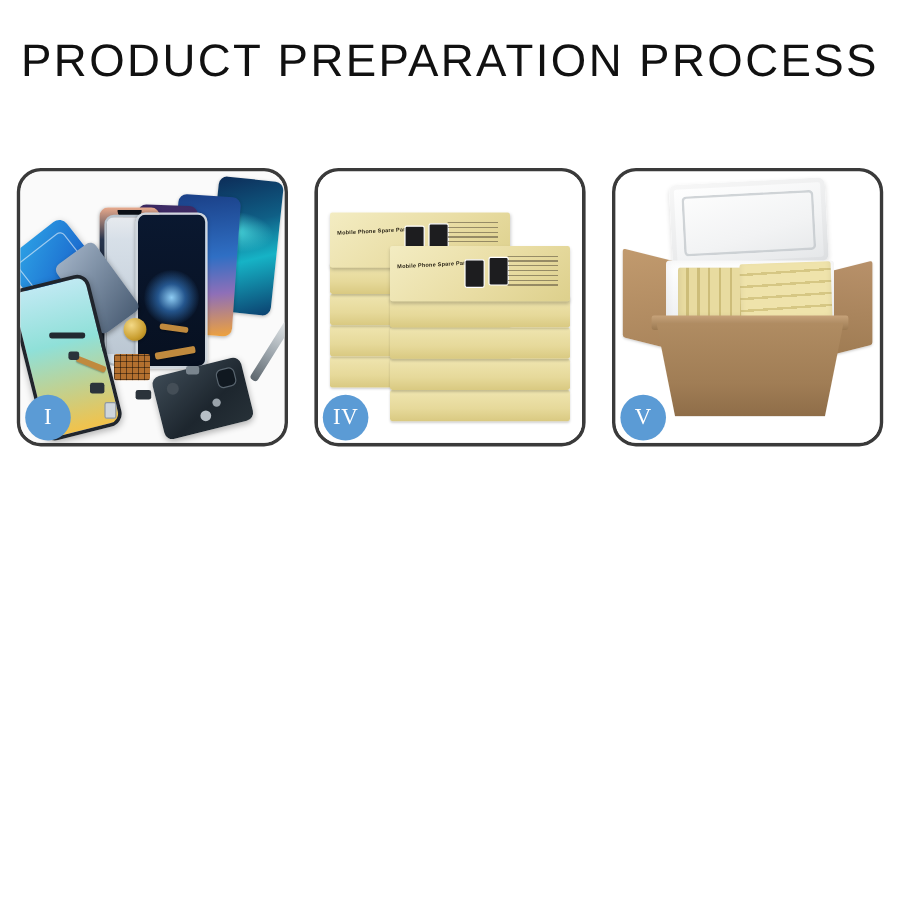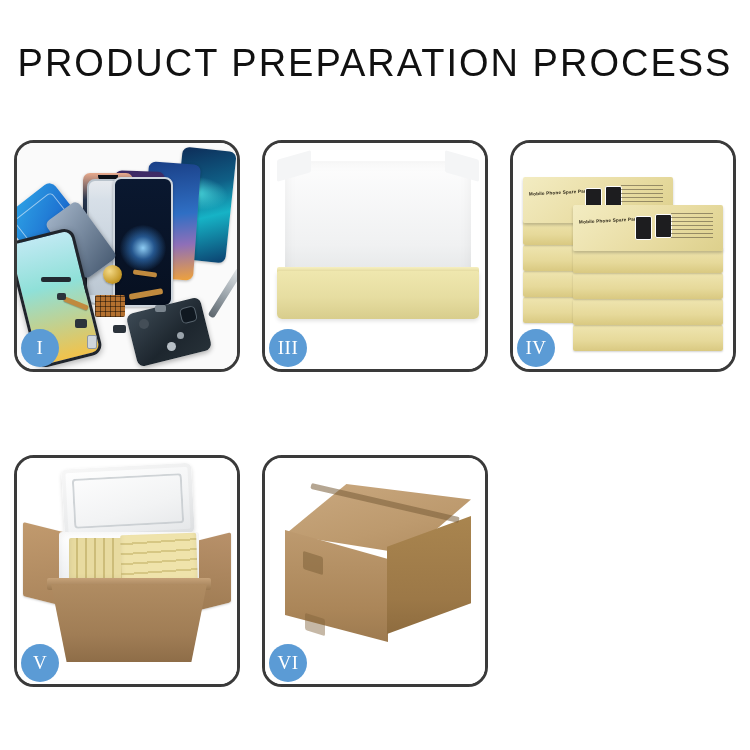--- a/index.html
+++ b/index.html
@@ -11,21 +11,21 @@
     height: 750px;
     background: #ffffff;
     font-family: "Liberation Sans", sans-serif;
     overflow: hidden;
     position: relative;
   }
 
   
   .header {
     width: 750px;
-    padding-top: 44px;
+    padding-top: 32px;
     text-align: center;
   }
   .title {
     font-family: "Liberation Sans", sans-serif;
     font-size: 38px;
     font-weight: 400;
     letter-spacing: 2.0px;
     color: #111111;
     line-height: 1.05;
     white-space: nowrap;
@@ -472,29 +472,20 @@
       <div class="chip c4"></div>
       <div class="chip c5"></div>
       <div class="chip c6"></div>
       <div class="chip c7"></div>
       <div class="chip c8"></div>
     </div>
     <div class="badge">I</div>
   </div>
 
 
-  <div class="panel">
-    <div class="panel-inner p3">
-      <div class="box3-lid"></div>
-      <div class="box3-fill"></div>
-      <div class="box3-lip"></div>
-      <div class="box3-tray"></div>
-    </div>
-    <div class="badge">III</div>
-  </div>
 
   <div class="panel">
     <div class="panel-inner p4">
       <div class="stack">
         <div class="sbox" style="left:0px;  top:136px;"></div>
         <div class="sbox" style="left:0px;  top:110px;"></div>
         <div class="sbox" style="left:0px;  top:84px;"></div>
         <div class="sbox" style="left:0px;  top:58px;"></div>
         <div class="sbox-top" style="left:0px; top:16px;">
           <div class="lbl">Mobile Phone Spare Parts</div>
@@ -525,25 +516,14 @@
       <div class="v-foam-lid"></div>
       <div class="v-foam"></div>
       <div class="v-contents"></div>
       <div class="v-contents2"></div>
       <div class="v-rim"></div>
       <div class="v-body"></div>
     </div>
     <div class="badge">V</div>
   </div>
 
-  <div class="panel">
-    <div class="panel-inner p6">
-      <div class="c-top"></div>
-      <div class="c-left"></div>
-      <div class="c-right"></div>
-      <div class="c-seam"></div>
-      <div class="c-tab1"></div>
-      <div class="c-tab2"></div>
-    </div>
-    <div class="badge">VI</div>
-  </div>
 
 </div>
 
 </body></html>

